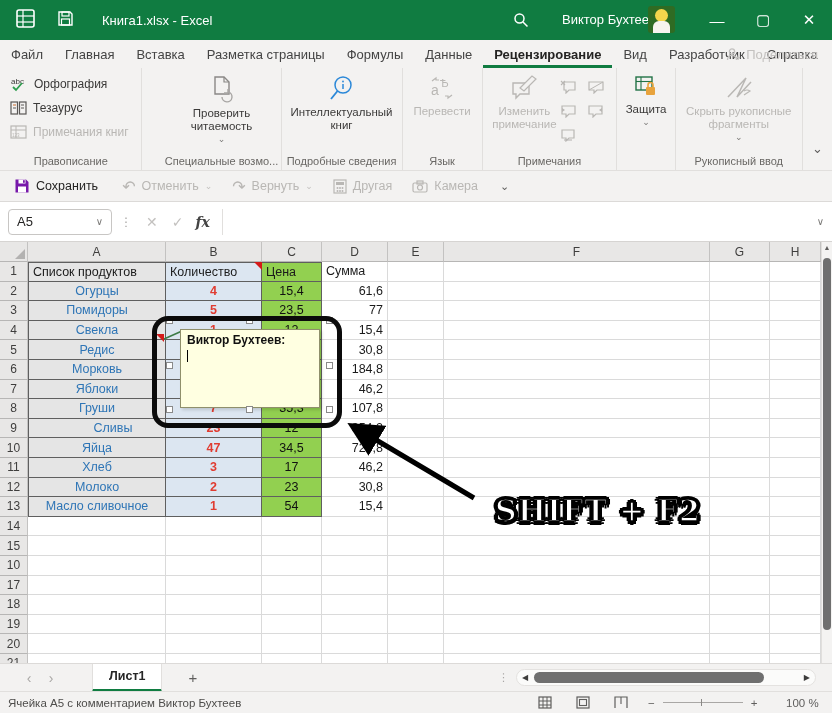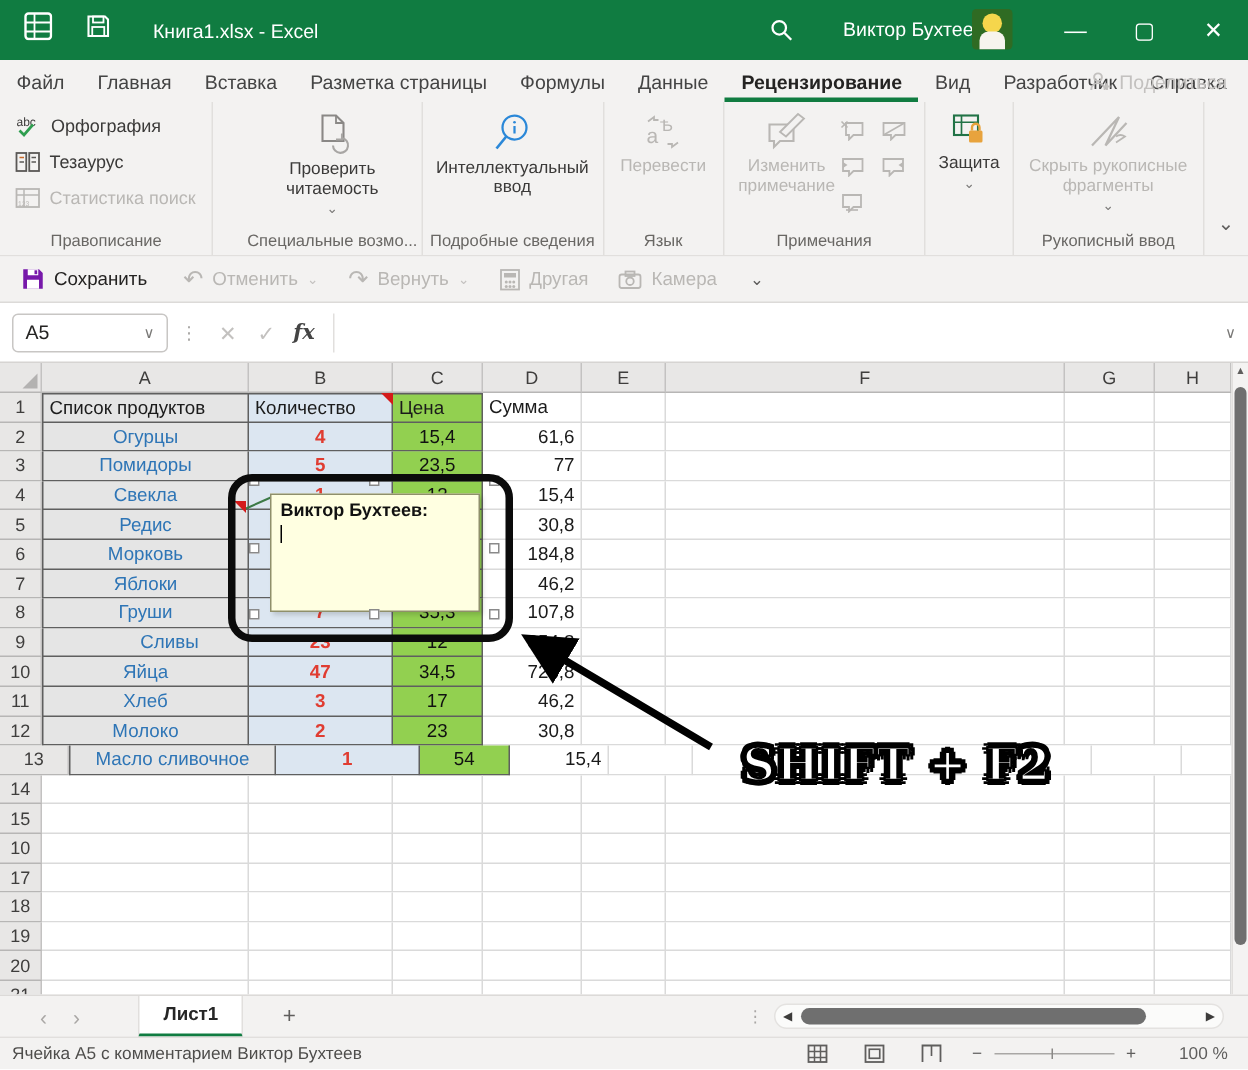--- a/index.html
+++ b/index.html
@@ -181,21 +181,21 @@
           </svg>
         <span>Тезаурус</span>
       </div>
       <div class="sbtn dis">
         <svg width="17" height="14" viewBox="0 0 17 14">
             <rect x="1" y="1" width="15" height="12" fill="none" stroke="#b9b7b4" stroke-width="1.2"></rect>
             <line x1="1" y1="5" x2="16" y2="5" stroke="#b9b7b4" stroke-width="1"></line>
             <line x1="6" y1="1" x2="6" y2="13" stroke="#b9b7b4" stroke-width="1"></line>
             <text x="2" y="12" font-size="4.5" fill="#b9b7b4" font-family="sans-serif">123</text>
           </svg>
-        <span>Статистика поиск</span>
+        <span>Примечания книг</span>
       </div>
       <div class="rgroup-label">Правописание</div>
     </div>
 
     <div class="rgroup" style="width:122px;margin-left:20px;">
       <div class="rbtn">
         <svg width="26" height="28" viewBox="0 0 26 28">
             <path d="M6 2 h9 l5 5 v12 h-14 z" fill="none" stroke="#8a8886" stroke-width="1.4"></path>
             <path d="M15 2 v5 h5" fill="none" stroke="#8a8886" stroke-width="1.2"></path>
             <path d="M13 22 a5 5 0 1 0 6 -5" fill="none" stroke="#a8a6a4" stroke-width="1.4"></path>
@@ -210,21 +210,21 @@
 
     <div class="rgroup" style="width:124px;">
       <div class="rbtn">
         <svg width="27" height="27" viewBox="0 0 27 27">
             <circle cx="15" cy="10" r="8" fill="none" stroke="#2b88d8" stroke-width="1.5"></circle>
             <line x1="9.5" y1="16" x2="3" y2="24" stroke="#2b88d8" stroke-width="1.8"></line>
             <circle cx="15" cy="6.5" r="0.9" fill="#2b88d8"></circle>
             <line x1="15" y1="9" x2="15" y2="14" stroke="#2b88d8" stroke-width="1.5"></line>
           </svg>
         <span class="cap">Интеллектуальный
-ввод</span>
+книг</span>
       </div>
       <div class="rgroup-label">Подробные сведения</div>
     </div>
 
     <div class="rgroup" style="width:82px;">
       <div class="rbtn dis">
         <svg width="26" height="26" viewBox="0 0 26 26">
             <text x="2" y="20" font-size="14" fill="#b9b7b4" font-family="sans-serif">a</text>
             <text x="11" y="12" font-size="11" fill="#b9b7b4" font-family="sans-serif">Ѣ</text>
             <path d="M3 6 l4 -3 l0 2 l3 0" fill="none" stroke="#b9b7b4" stroke-width="1.2"></path>
@@ -497,21 +497,21 @@
           <div class="gc ca dark dleft" style="width: 138px;">Молоко</div>
           <div class="gc cb dark" style="width: 96px;">2</div>
           <div class="gc cc dark" style="width: 60px;">23</div>
           <div class="gc cd" style="width: 66px;">30,8</div>
           <div class="gc" style="width: 56px;"></div>
           <div class="gc" style="width: 266px;"></div>
           <div class="gc" style="width: 60px;"></div>
           <div class="gc" style="width: 51px;"></div>
         </div>
         <div class="grow">
-          <div class="hc" style="width: 46px;">13</div>
+          <div class="hc" style="width: 28px;">13</div>
           <div class="gc ca dark dleft" style="width: 138px;">Масло сливочное</div>
           <div class="gc cb dark" style="width: 96px;">1</div>
           <div class="gc cc dark" style="width: 60px;">54</div>
           <div class="gc cd" style="width: 66px;">15,4</div>
           <div class="gc" style="width: 56px;"></div>
           <div class="gc" style="width: 266px;"></div>
           <div class="gc" style="width: 60px;"></div>
           <div class="gc" style="width: 51px;"></div>
         </div>
         <div class="grow">

